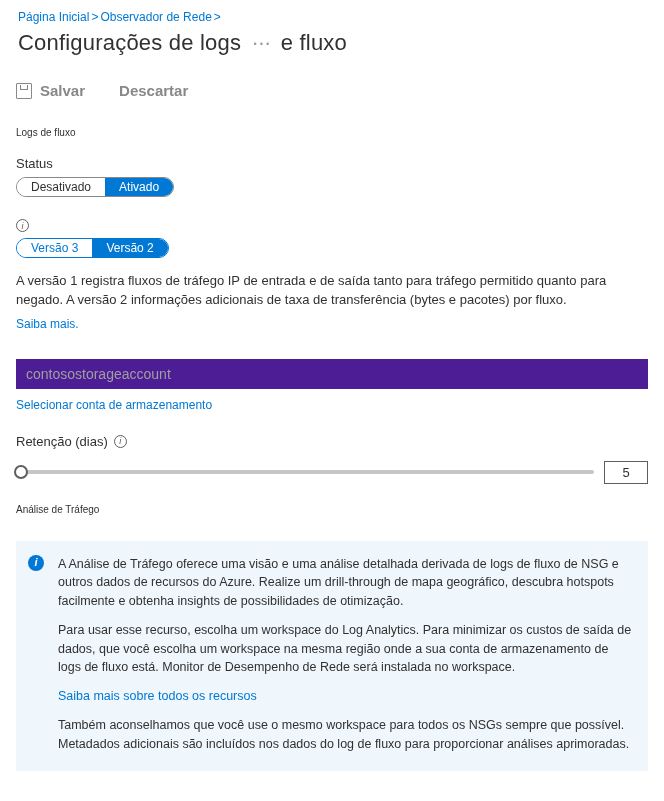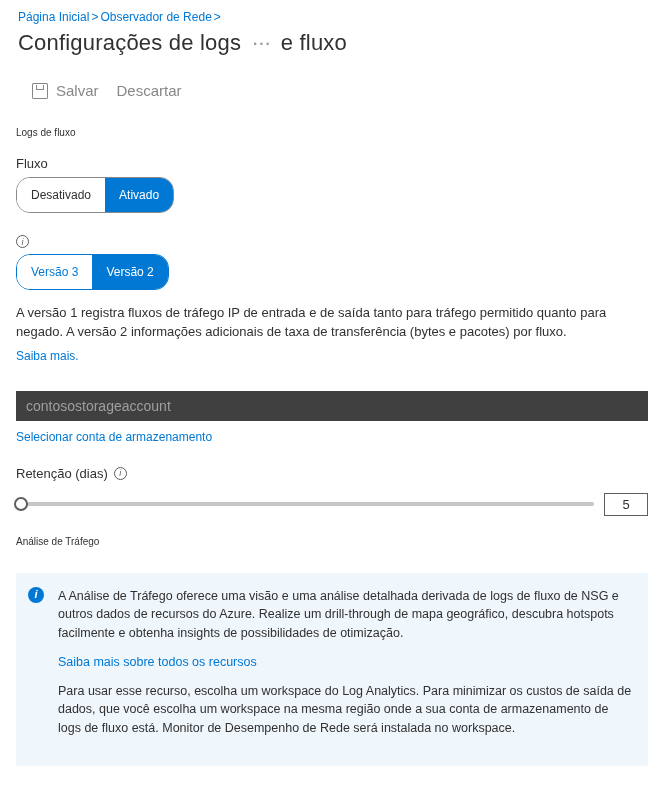--- a/index.html
+++ b/index.html
@@ -22,23 +22,24 @@
       font-size: 22px;
       font-weight: 500;
       padding: 6px 18px 0 18px;
       color: #323130;
       letter-spacing: 0.2px;
     }
     .page-title .dots { color: #999; margin: 0 4px; letter-spacing: -1px;}
     .toolbar {
       display: flex;
       align-items: center;
-      gap: 18px;
-      padding: 26px 18px 8px 32px;
+      gap: 34px;
+      padding: 26px 18px 8px 16px;
       color: #8a8886;
+      font-weight: bold;
     }
     .toolbar-btn {
       display: flex;
       align-items: center;
       gap: 8px;
       color: #8a8886;
       font-size: 15px;
       cursor: pointer;
     }
     .toolbar-btn .save-icon {
@@ -83,21 +84,21 @@
       font-style: italic;
       color: #605e5c;
     }
     .pill-toggle {
       display: inline-flex;
       border: 1px solid #8a8886;
       border-radius: 14px;
       overflow: hidden;
       font-size: 12px;
       position: relative;
-      height: 36px;
+      height: 20px;
       align-items: stretch;
     }
     .pill-option {
       padding: 2px 14px;
       display: flex;
       align-items: center;
       color: #323130;
       background: #fff;
     }
     .pill-option.active {
@@ -116,21 +117,21 @@
     }
     .link {
       color: #0078d4;
       font-size: 12px;
       text-decoration: none;
       display: inline-block;
     }
     .link-row { padding: 2px 16px; }
     .storage-input {
       margin: 26px 16px 4px 16px;
-      background: #404040;
+      background: #4c1d95;
       color: #a19f9d;
       padding: 7px 10px;
       font-size: 14px;
       width: calc(100% - 32px);
       border: none;
     }
     .slider-row {
       display: flex;
       align-items: center;
       gap: 10px;
@@ -205,21 +206,21 @@
     <span>Salvar</span>
   </div>
   <div class="toolbar-btn">
     <span>Descartar</span>
   </div>
 </div>
 
 <div class="section-label">Logs de fluxo</div>
 
 <div class="field-row">
-  <div class="field-label">Fluxo</div>
+  <div class="field-label">Status</div>
   <div class="pill-toggle">
     <div class="pill-option">Desativado</div>
     <div class="pill-option active">Ativado</div>
   </div>
 </div>
 
 <div class="field-row" style="padding-top:20px;">
   <div class="field-label">
     <span class="info-icon">i</span>
   </div>
@@ -250,20 +251,21 @@
     <div class="slider-thumb"></div>
   </div>
   <div class="slider-value">5</div>
 </div>
 
 <div class="section-label" style="padding-top:14px;">Análise de Tráfego</div>
 
 <div class="info-panel">
   <div class="panel-icon">i</div>
   <p>A Análise de Tráfego oferece uma visão e uma análise detalhada derivada de logs de fluxo de NSG e outros dados de recursos do Azure. Realize um drill-through de mapa geográfico, descubra hotspots facilmente e obtenha insights de possibilidades de otimização.</p>
+  <p>Para usar esse recurso, escolha um workspace do Log Analytics. Para minimizar os custos de saída de dados, que você escolha um workspace na mesma região onde a sua conta de armazenamento de logs de fluxo está. Monitor de Desempenho de Rede será instalada no workspace.</p>
   <p><a href="#">Saiba mais sobre todos os recursos</a></p>
-  <p>Para usar esse recurso, escolha um workspace do Log Analytics. Para minimizar os custos de saída de dados, que você escolha um workspace na mesma região onde a sua conta de armazenamento de logs de fluxo está. Monitor de Desempenho de Rede será instalada no workspace.</p>
+  <p style="margin-bottom:0;">Também aconselhamos que você use o mesmo workspace para todos os NSGs sempre que possível. Metadados adicionais são incluídos nos dados do log de fluxo para proporcionar análises aprimoradas.</p>
 </div>
 
 <div class="field-row" style="padding-top:12px;">
   
   
 </div>
 
 </body></html>

